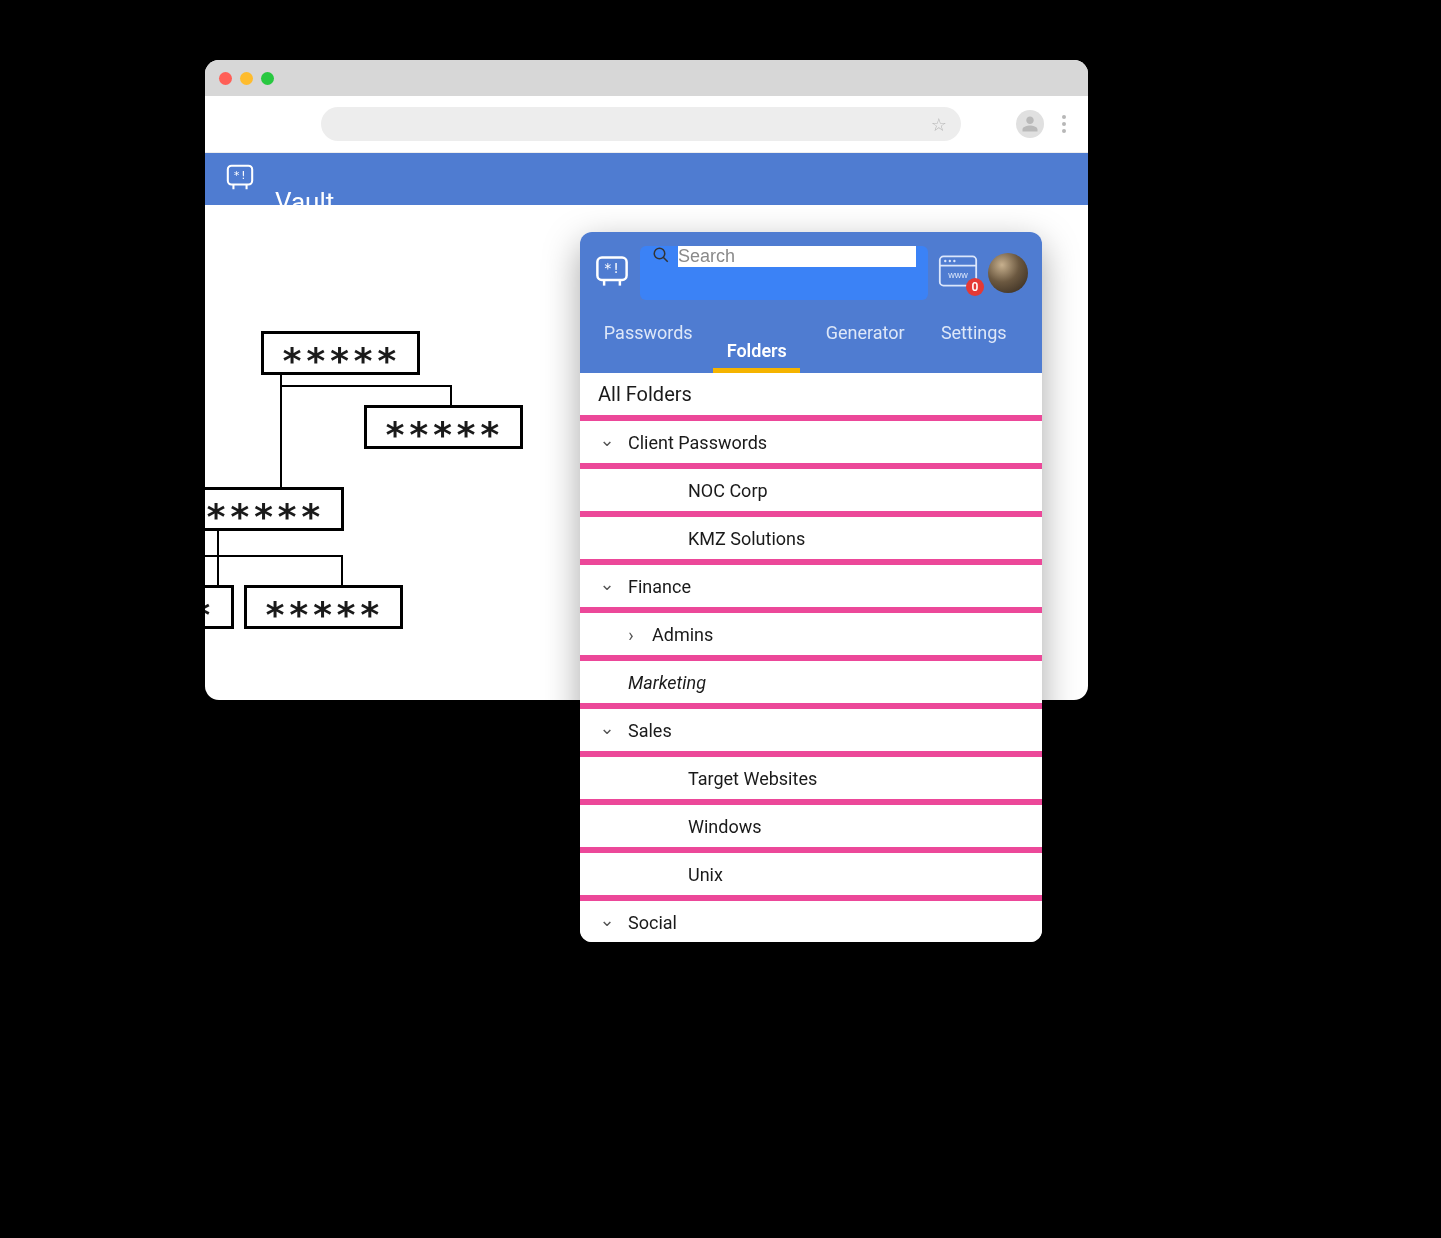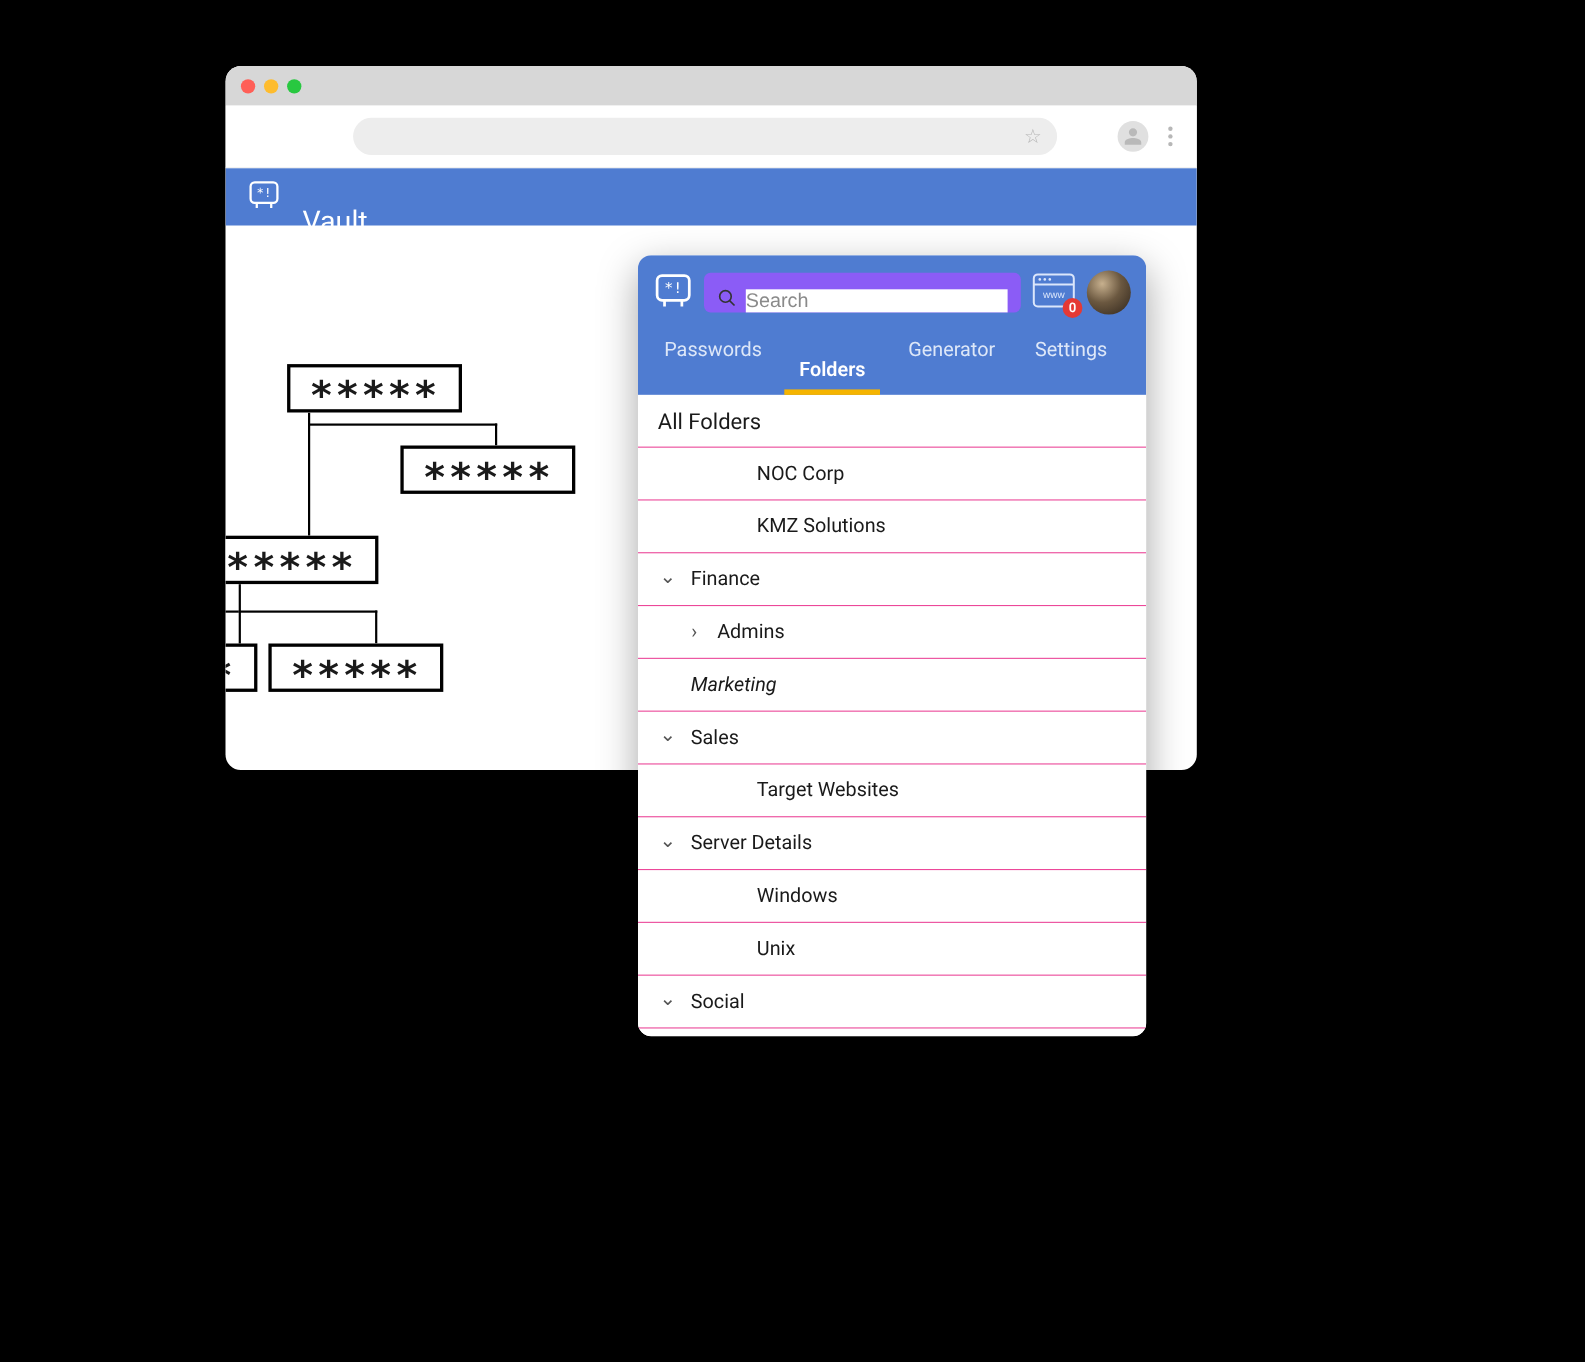--- a/index.html
+++ b/index.html
@@ -139,25 +139,25 @@
     padding: 14px 14px 0 14px;
   }
   .ext-row1 {
     display:flex;
     align-items:center;
     gap: 10px;
   }
   .ext-logo { flex-shrink:0; }
   .search {
     flex: 1;
-    height: 36px;
-    background: #8b5cf6;
+    height: 54px;
+    background: #3b82f6;
     border-radius: 6px;
     display: flex;
-    align-items: flex-end;
+    align-items: flex-start;
     padding: 0 12px;
     gap: 8px;
   }
   .search input {
     border: none;
     outline: none;
     font-size: 18px;
     flex: 1;
     color: #555;
   }
@@ -208,21 +208,21 @@
     background:#f5b400;
   }
 
   
   .list { background:#fff; flex:1; overflow:auto; }
   .row {
     height: 48px;
     display:flex;
     align-items:center;
     padding: 0 18px;
-    border-bottom: 1px solid #ec4899;
+    border-bottom: 6px solid #ec4899;
     font-size: 18px;
     cursor: pointer;
   }
   .row.title { font-size: 20px; cursor: default; }
   .row .chev {
     width: 18px;
     text-align: center;
     color:#555;
     font-size: 14px;
     margin-right: 12px;
@@ -338,20 +338,24 @@
       <div class="tab">Passwords</div>
       <div class="tab active">Folders</div>
       <div class="tab">Generator</div>
       <div class="tab">Settings</div>
     </div>
   </div>
 
   <div class="list">
     <div class="row title">All Folders</div>
 
+    <div class="row">
+      <span class="chev down"></span>
+      <span>Client Passwords</span>
+    </div>
     <div class="row indent">
       <span>NOC Corp</span>
     </div>
     <div class="row indent">
       <span>KMZ Solutions</span>
     </div>
 
     <div class="row">
       <span class="chev down"></span>
       <span>Finance</span>
@@ -366,24 +370,20 @@
     </div>
 
     <div class="row">
       <span class="chev down"></span>
       <span>Sales</span>
     </div>
     <div class="row indent">
       <span>Target Websites</span>
     </div>
 
-    <div class="row">
-      <span class="chev down"></span>
-      <span>Server Details</span>
-    </div>
     <div class="row indent">
       <span>Windows</span>
     </div>
     <div class="row indent">
       <span>Unix</span>
     </div>
 
     <div class="row">
       <span class="chev down"></span>
       <span>Social</span>

